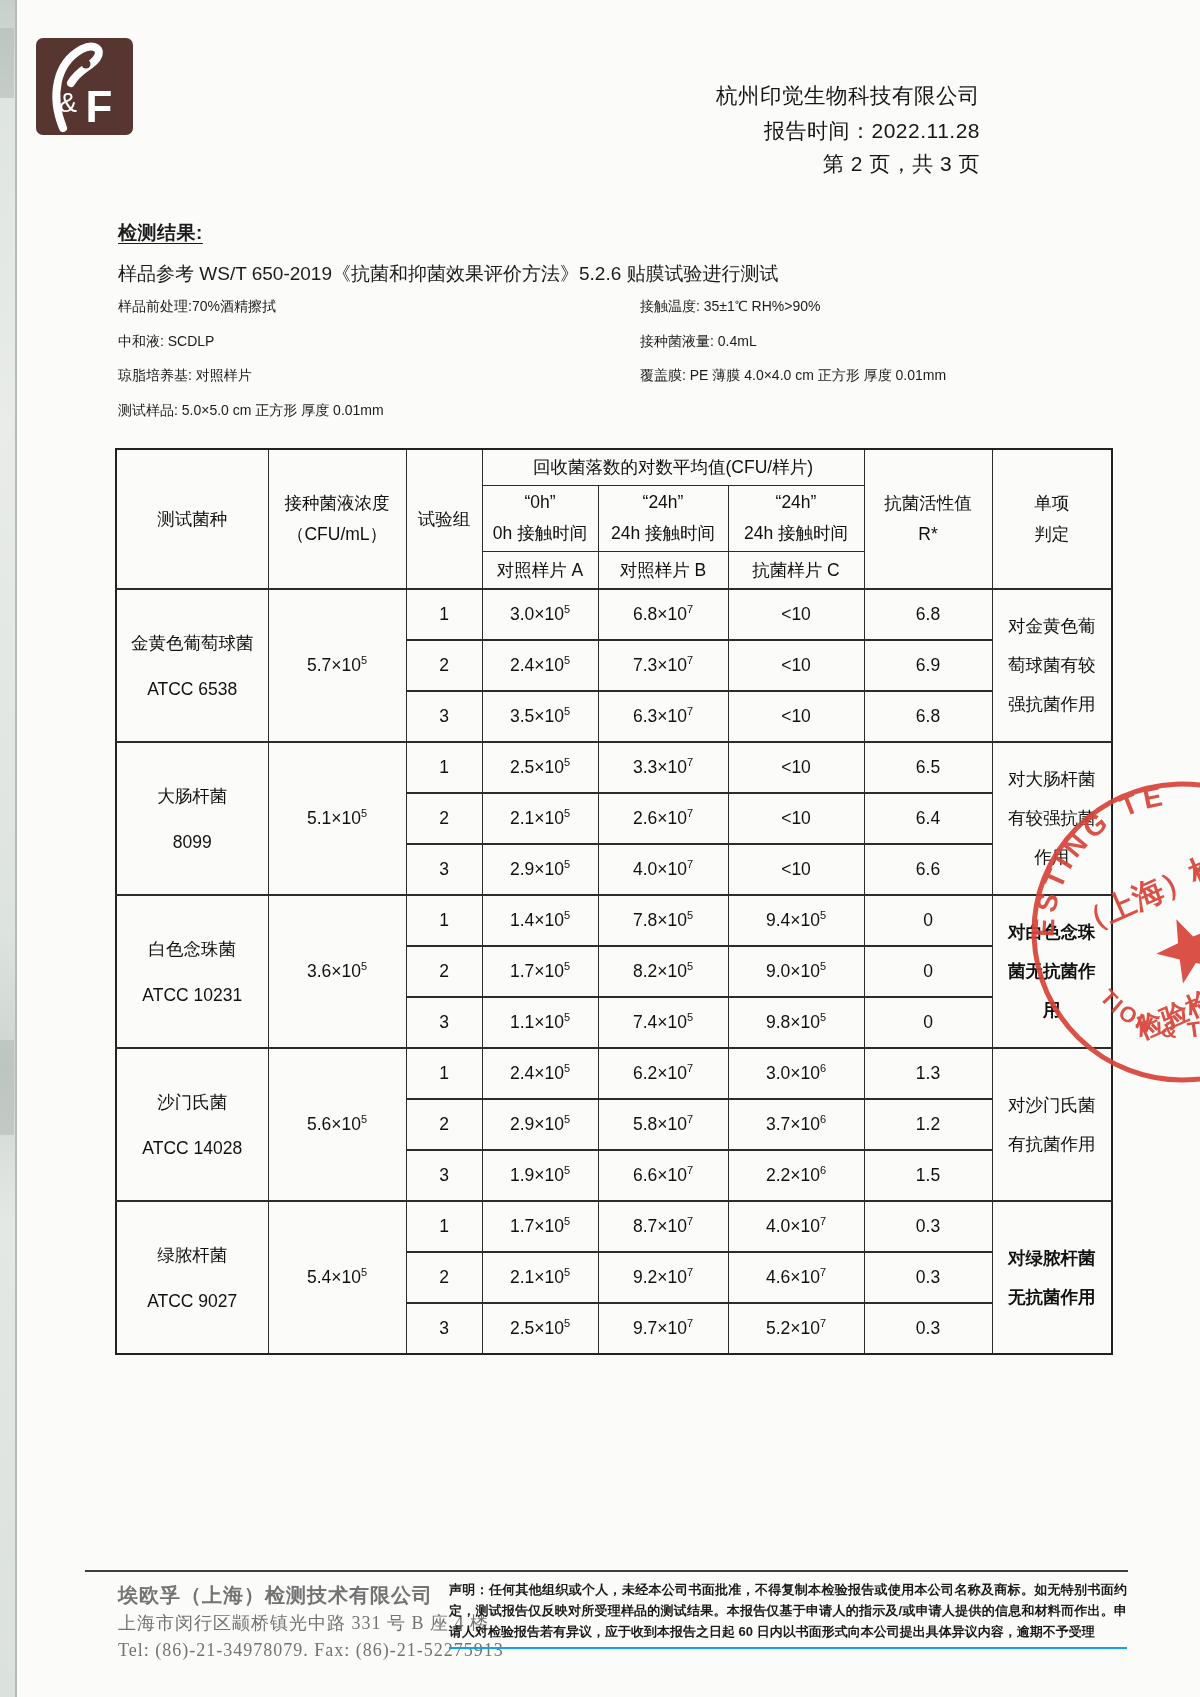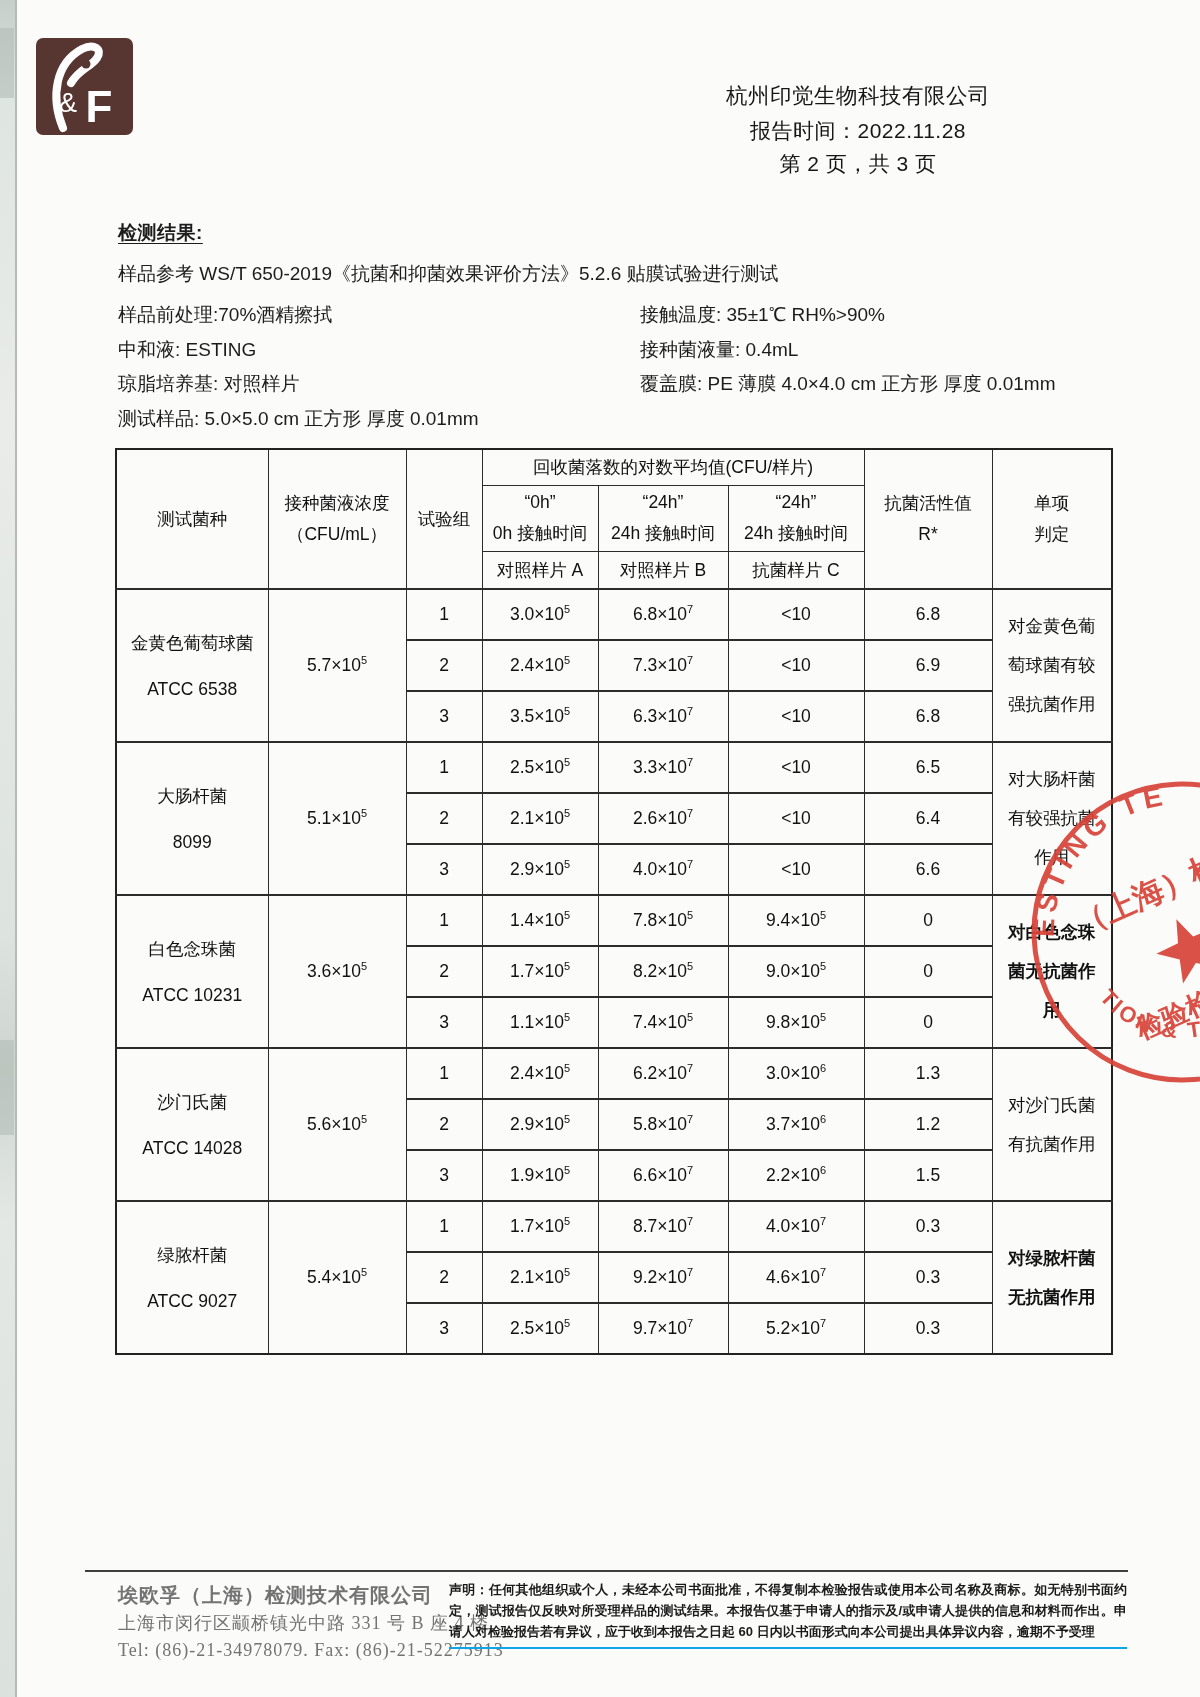--- a/index.html
+++ b/index.html
@@ -15,32 +15,32 @@
     background:linear-gradient(180deg,#c6cfc9 0%,#dfe5e1 6%,#e9ece9 25%,#dde3df 55%,#cdd5cf 63%,#e4e8e5 72%,#dbe1dd 100%);
     border-right:2px solid #b3bcb5;
   }
   .scan-blotch{position:absolute;background:#aeb9b2;opacity:.55;}
 
   
   .logo{position:absolute;left:36px;top:38px;}
 
   
   .hdr{
-    position:absolute;top:80px;right:210px;text-align:center;
+    position:absolute;top:80px;right:220px;text-align:right;
     font-size:21px;line-height:33.5px;letter-spacing:.5px;color:#161616;
   }
   .hdr .co{font-size:21.5px;}
 
   
   .results-heading{
     position:absolute;left:118px;top:220px;font-size:19px;font-weight:bold;
     text-decoration:underline;text-underline-offset:4px;letter-spacing:.5px;
   }
   .intro{position:absolute;left:118px;top:261px;font-size:19px;}
-  .specs{position:absolute;top:298px;font-size:19px;line-height:34.6px;}
+  .specs{position:absolute;top:289px;font-size:14px;line-height:34.6px;}
   .specs-left{left:118px;}
   .specs-right{left:640px;}
 
   
   table.results{
     position:absolute;left:115px;top:448px;width:996px;
     border-collapse:collapse;table-layout:fixed;
     border:2px solid #222;
     font-size:17.5px;color:#111;
   }
@@ -92,21 +92,21 @@
   <div class="co">杭州印觉生物科技有限公司</div>
   <div><span>报告时间：</span><span>2022.11.28</span></div>
   <div>第 2 页，共 3 页</div>
 </div>
 
 <div class="results-heading">检测结果:</div>
 <div class="intro">样品参考 WS/T 650-2019《抗菌和抑菌效果评价方法》5.2.6 贴膜试验进行测试</div>
 
 <div class="specs specs-left">
   <div>样品前处理:70%酒精擦拭</div>
-  <div>中和液: ESTING</div>
+  <div>中和液: SCDLP</div>
   <div>琼脂培养基: 对照样片</div>
   <div>测试样品: 5.0×5.0 cm 正方形 厚度 0.01mm</div>
 </div>
 <div class="specs specs-right">
   <div>接触温度: 35±1℃  RH%&gt;90%</div>
   <div>接种菌液量: 0.4mL</div>
   <div>覆盖膜: PE 薄膜 4.0×4.0 cm 正方形 厚度 0.01mm</div>
 </div>
 
 <table class="results">

